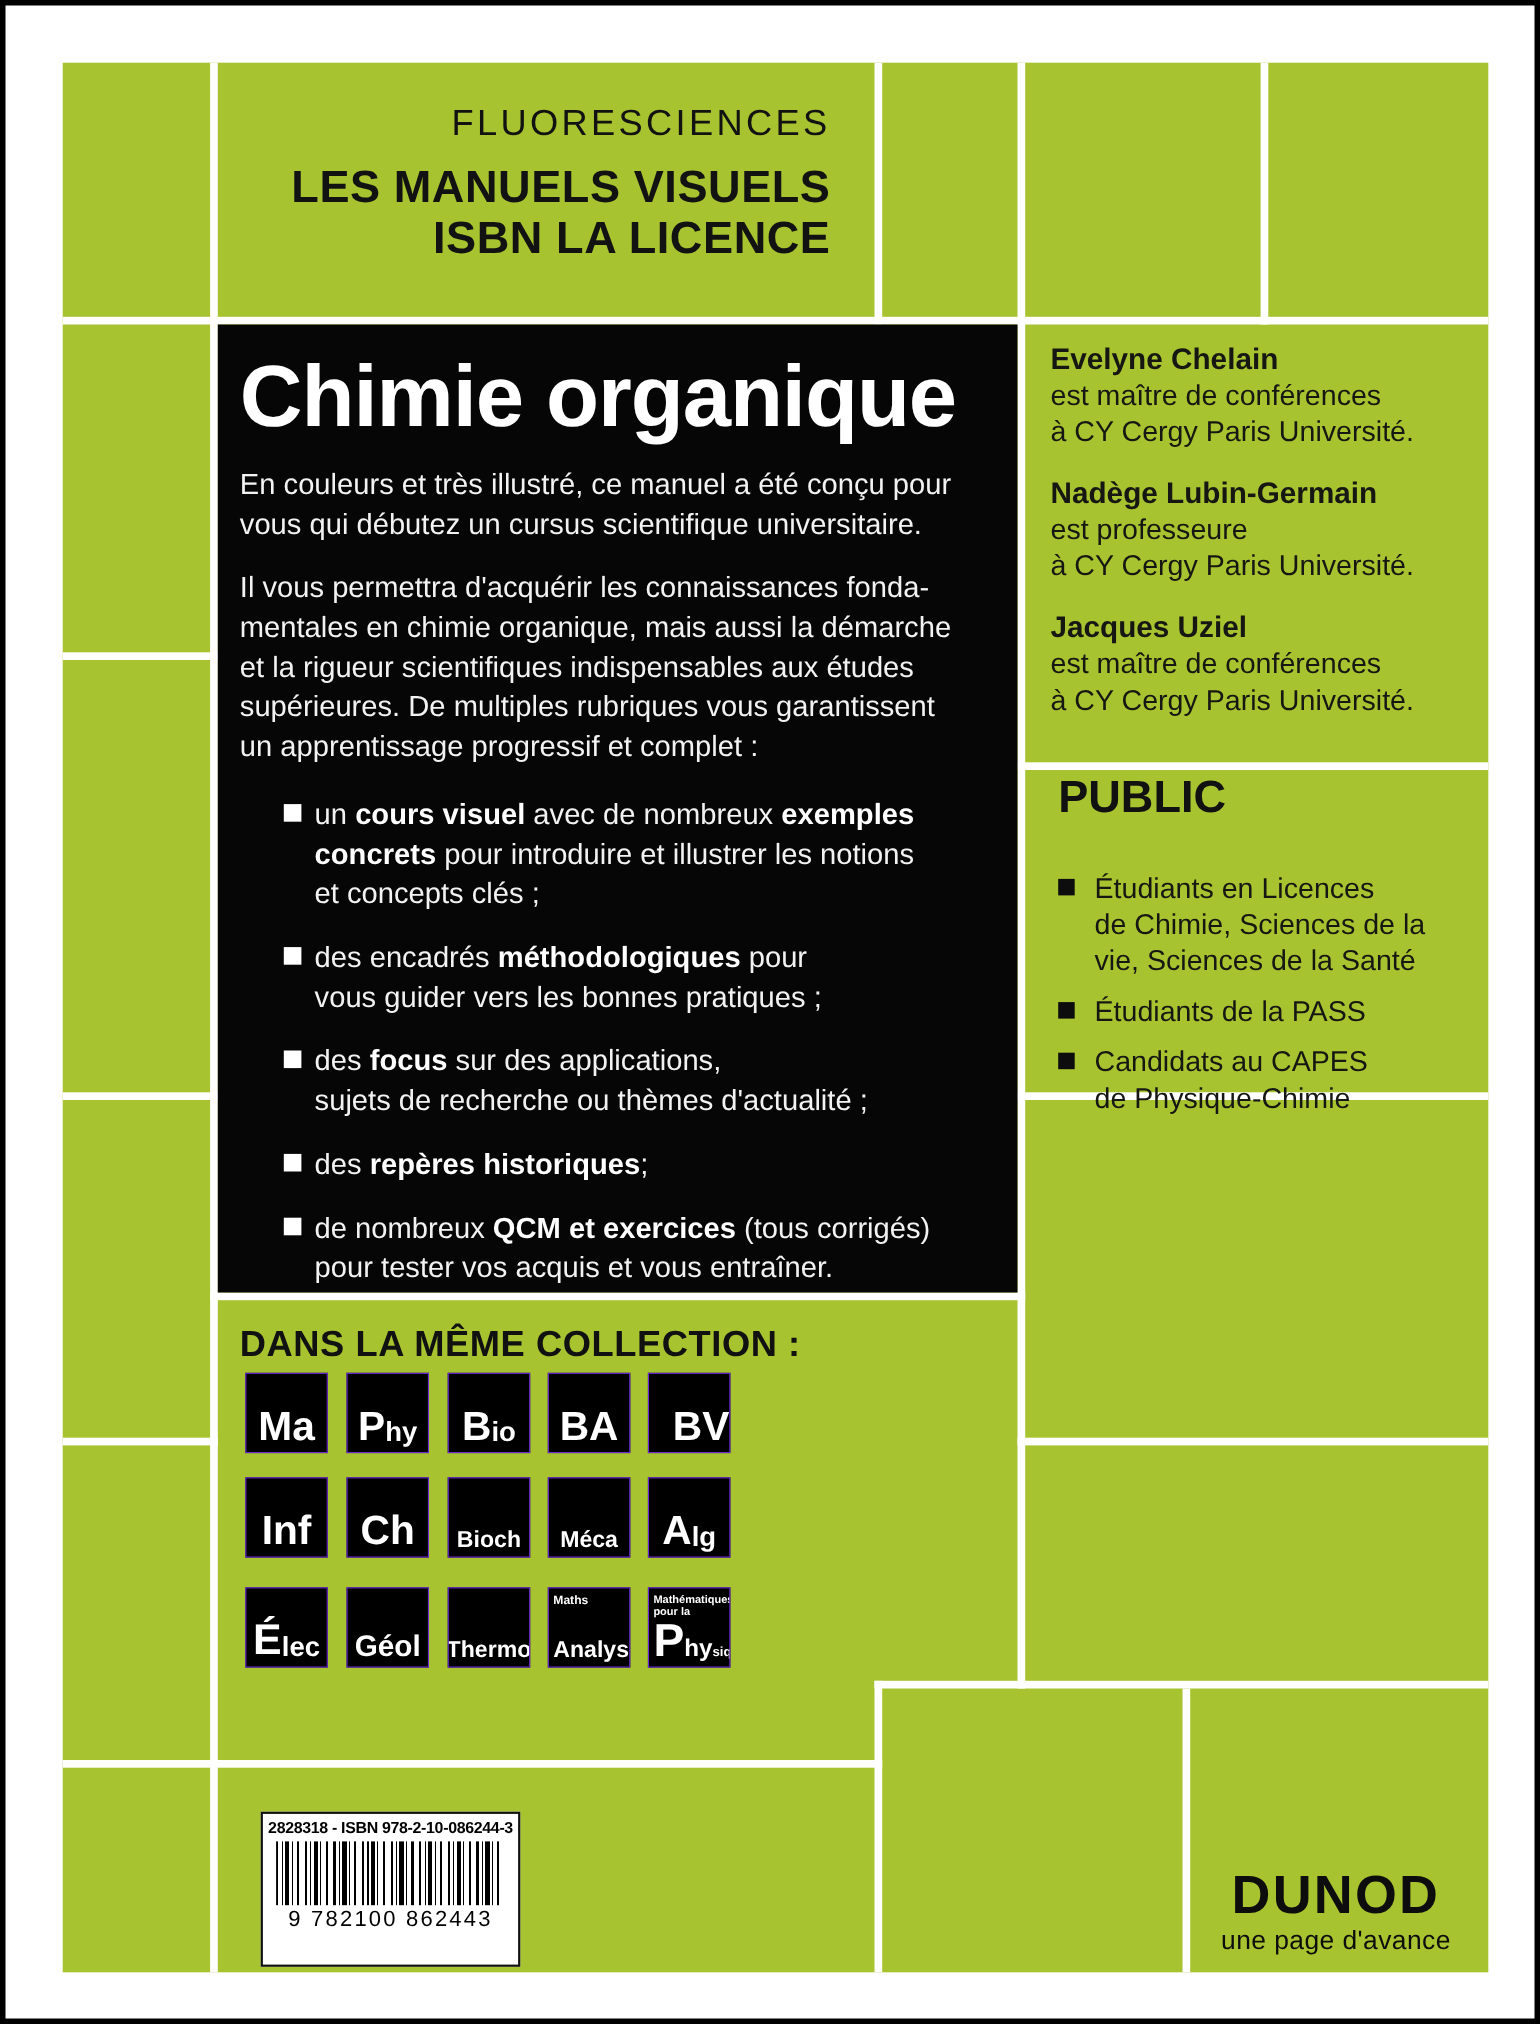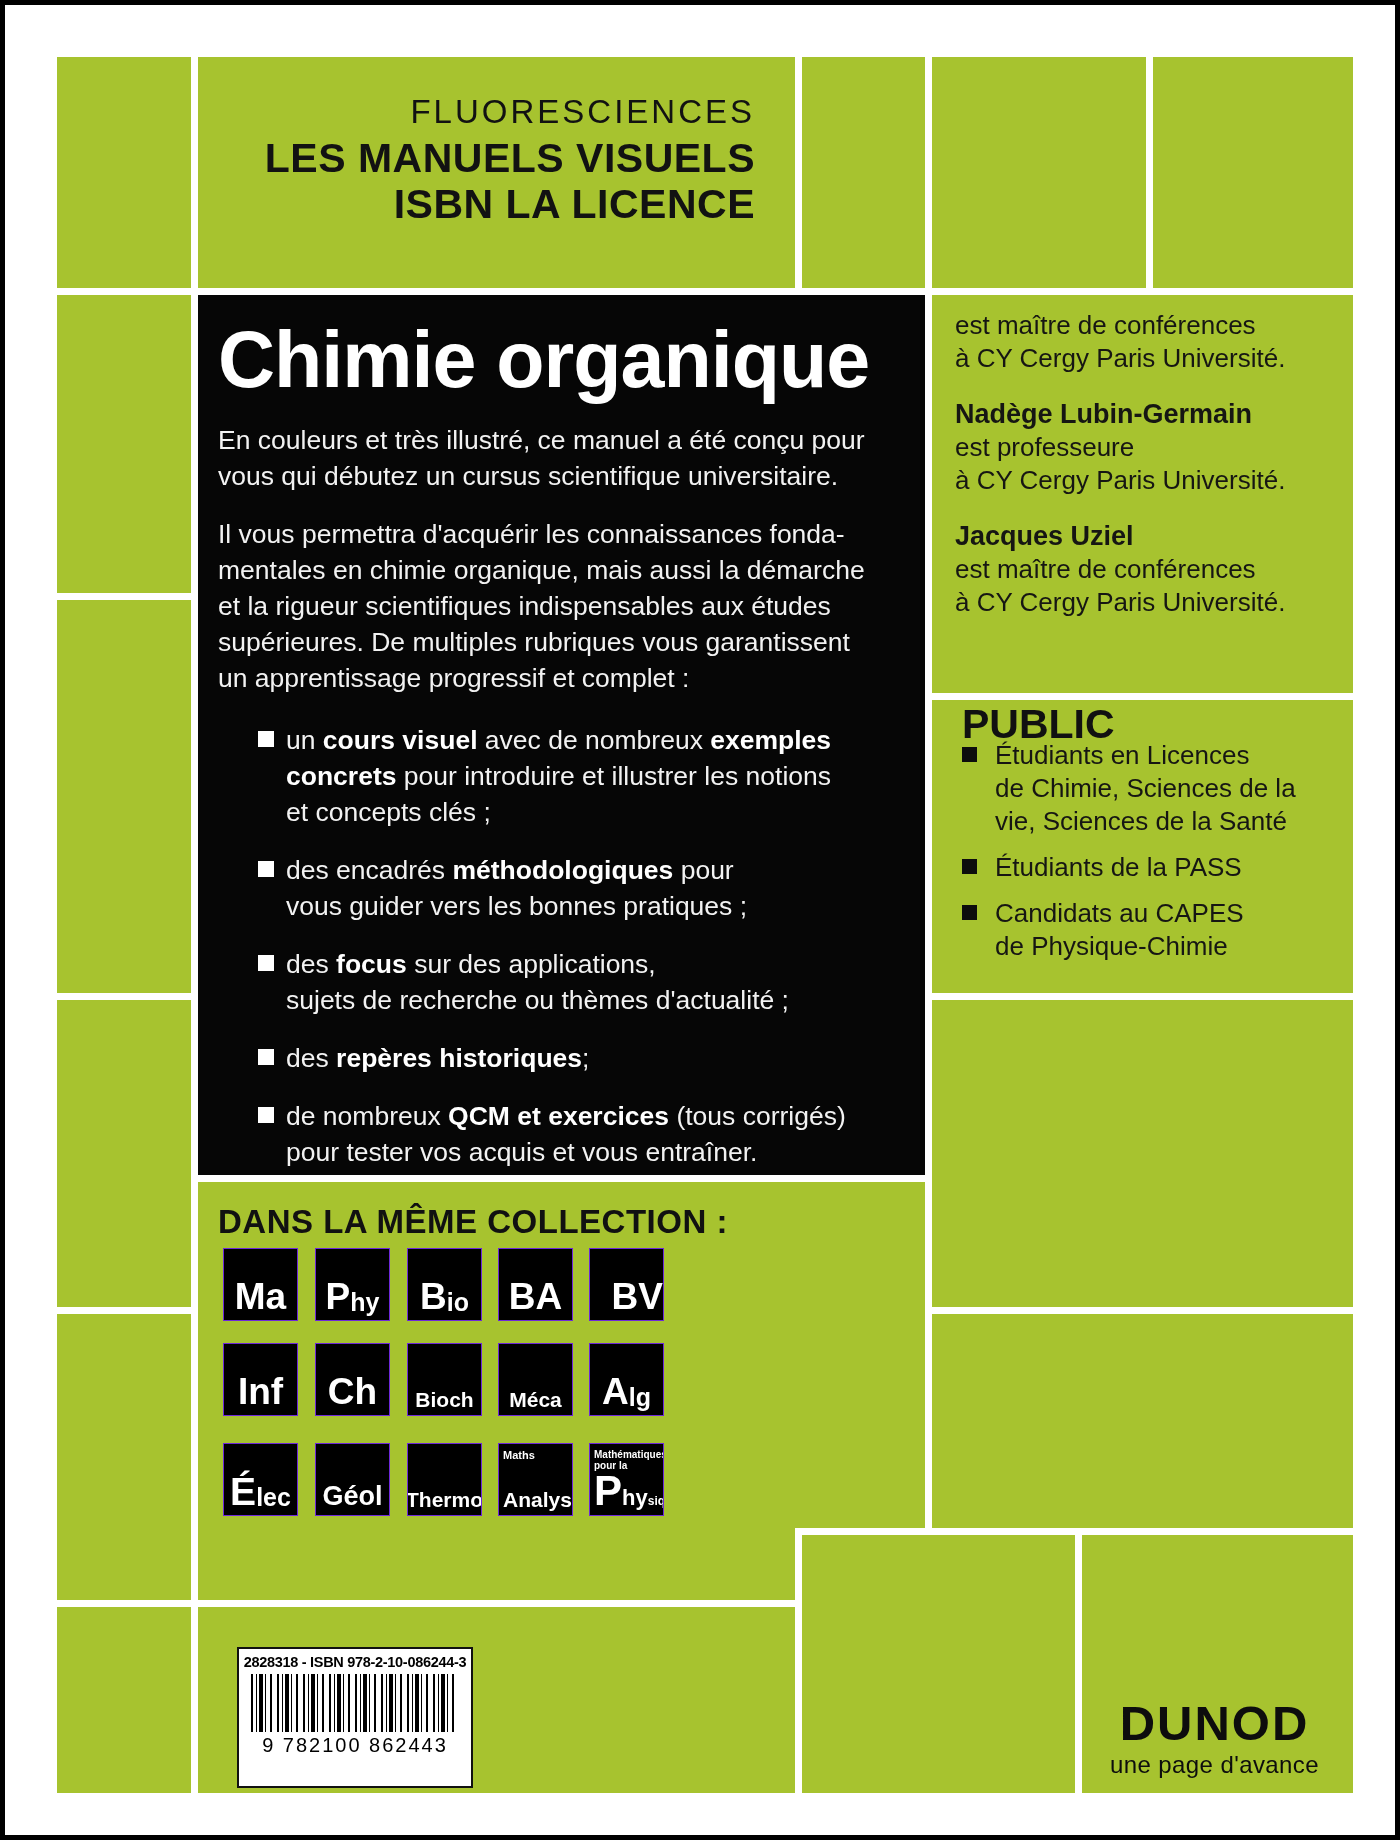--- a/index.html
+++ b/index.html
@@ -6,21 +6,21 @@
   .page{
     position:relative;width:1400px;height:1840px;background:#ffffff;
     border:5px solid #000;box-sizing:border-box;overflow:hidden;
     font-family:"Liberation Sans",sans-serif;
   }
   .cover{position:absolute;left:52px;top:52px;width:1296px;height:1736px;background:#a7c32f;}
   .gl{position:absolute;background:#ffffff;}
 
   
   .header{position:absolute;top:36px;left:140px;width:558px;text-align:right;color:#121212;}
-  .header .series{font-size:33px;font-weight:400;letter-spacing:3px;margin-bottom:4px;}
+  .header .series{font-size:33px;font-weight:400;letter-spacing:3px;margin-bottom:16px;}
   .header .hline{font-size:41px;font-weight:700;line-height:46px;letter-spacing:0.5px;}
 
   
   .panel{
     position:absolute;left:141px;top:238px;width:727px;height:880px;background:#060606;
     box-sizing:border-box;padding:16px 20px 0 20px;color:#f2f2f2;
   }
   .panel-title{font-size:79px;font-weight:700;letter-spacing:-1px;line-height:1.05;color:#ffffff;margin-top:8px;}
   .preline{white-space:pre-line;}
   .panel-intro{font-size:26.5px;line-height:36px;margin-top:20px;}
@@ -31,21 +31,21 @@
   .bullet .b, .btext .b{font-weight:700;color:#ffffff;}
 
   
   .authors{position:absolute;left:898px;top:252px;width:400px;color:#161613;}
   .author{margin-bottom:22px;}
   .author-name{font-size:27px;font-weight:700;line-height:34px;}
   .author-desc{font-size:26px;line-height:33px;}
 
   
   .public-heading{position:absolute;left:905px;top:644px;font-size:41px;font-weight:700;color:#111;}
-  .public-list{position:absolute;left:905px;top:682px;width:400px;color:#161613;}
+  .public-list{position:absolute;left:905px;top:734px;width:400px;color:#161613;}
   .pub-item{position:relative;padding-left:33px;font-size:26px;line-height:33px;margin-bottom:13px;}
   .pub-item .sq{position:absolute;left:0;top:8px;width:15px;height:15px;background:#0d0d0d;}
 
   
   .coll-heading{position:absolute;left:161px;top:1146px;font-size:33px;font-weight:700;letter-spacing:0.5px;color:#111;}
   .tile{
     position:absolute;width:75px;height:73px;background:#000;border:1px solid #6d28d9;
     box-sizing:border-box;color:#fff;display:flex;align-items:flex-end;justify-content:center;
     padding-bottom:5px;line-height:1;overflow:hidden;
   }
@@ -145,20 +145,21 @@
         <div class="bullet">
           <span class="sq"></span>
           <span class="btext preline"><span>de nombreux </span><span class="b">QCM et exercices</span><span> (tous corrigés)
 pour tester vos acquis et vous entraîner.</span></span>
         </div>
       </div>
     </div>
 
     <div class="authors">
       <div class="author">
+        <div class="author-name">Evelyne Chelain</div>
         <div class="author-desc preline">est maître de conférences
 à CY Cergy Paris Université.</div>
       </div>
       <div class="author">
         <div class="author-name">Nadège Lubin-Germain</div>
         <div class="author-desc preline">est professeure
 à CY Cergy Paris Université.</div>
       </div>
       <div class="author">
         <div class="author-name">Jacques Uziel</div>

